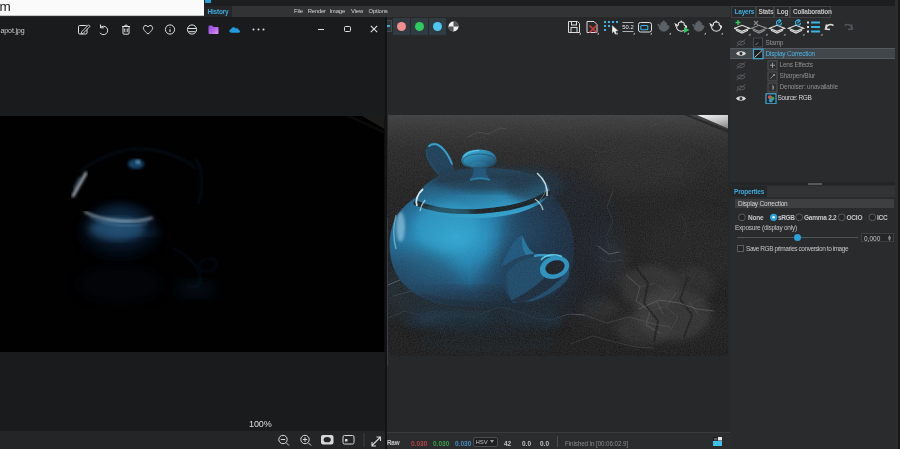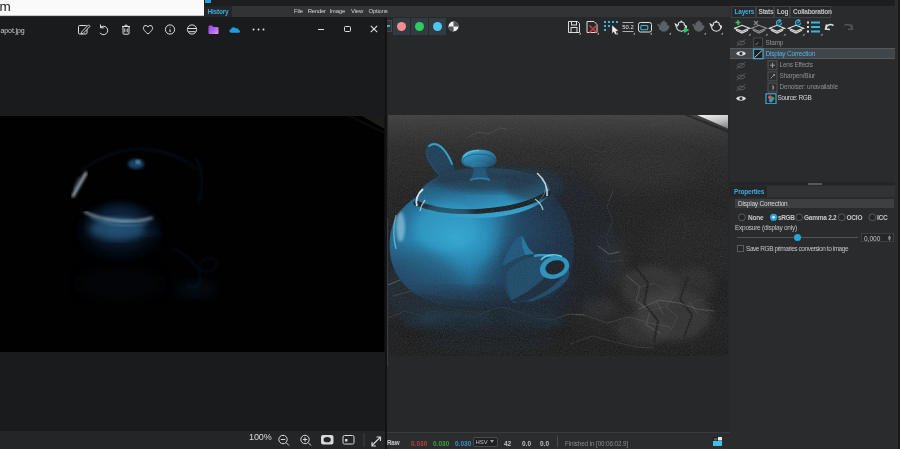--- a/index.html
+++ b/index.html
@@ -507,21 +507,21 @@
 
  <path d="M196 42 C203 56 204 72 198 88" stroke="#0d2c48" stroke-width="1.8" fill="none" opacity="0.38" filter="url(#pb2)"></path>
 
  <path d="M172 132 C186 138 197 148 200 159 C202 170 194 174 187 169" stroke="#0a2640" stroke-width="1.6" fill="none" opacity="0.42" filter="url(#pb2)"></path>
  <ellipse cx="208" cy="149" rx="9" ry="6.5" transform="rotate(-18 208 149)" fill="none" stroke="#0d2f4e" stroke-width="1.4" opacity="0.32" filter="url(#pb2)"></ellipse>
  <ellipse cx="196" cy="173" rx="20" ry="9" fill="#0a2640" opacity="0.3" filter="url(#pb7)"></ellipse>
  <path d="M108 112 C120 120 142 122 158 116" stroke="#245c8c" stroke-width="2.5" fill="none" opacity="0.4" filter="url(#pb4)"></path>
 </svg>
 
 <div class="abs" style="left:0;top:430.5px;width:384.5px;height:18.5px;background:#232527"></div>
-<div class="abs" style="left:249px;top:432px;font-size:9px;letter-spacing:-0.1px;color:#dcdcdc">100%</div>
+<div class="abs" style="left:249px;top:419px;font-size:9px;letter-spacing:-0.1px;color:#dcdcdc">100%</div>
 <svg class="abs" style="left:276px;top:433px" width="108" height="15" viewBox="0 0 108 15">
  <g stroke="#d8d8d8" stroke-width="1" fill="none">
 
   <circle cx="7" cy="6.5" r="4.2"></circle>
   <path d="M10.2 9.7 L13 12.5 M4.8 6.5 L9.2 6.5"></path>
 
   <circle cx="29" cy="6.5" r="4.2"></circle>
   <path d="M32.2 9.7 L35 12.5 M26.8 6.5 L31.2 6.5 M29 4.3 L29 8.7"></path>
  </g>
 

